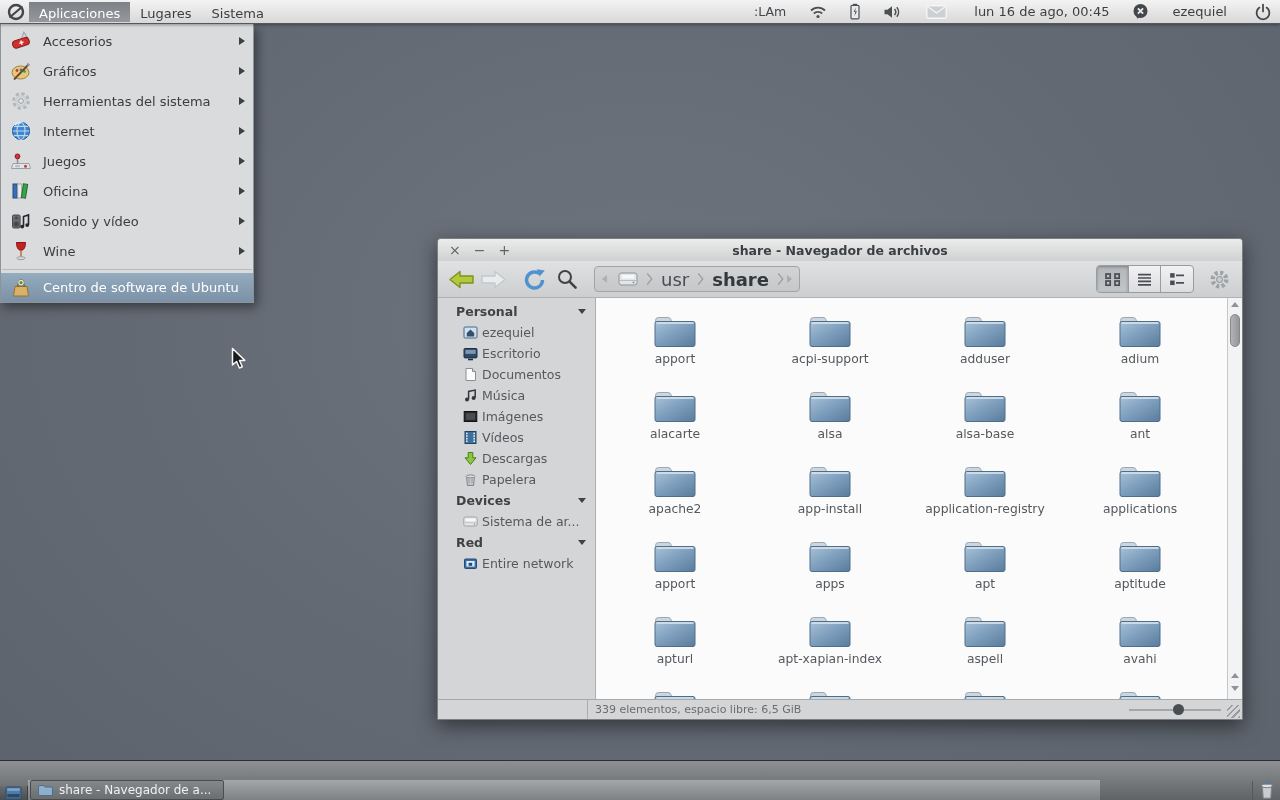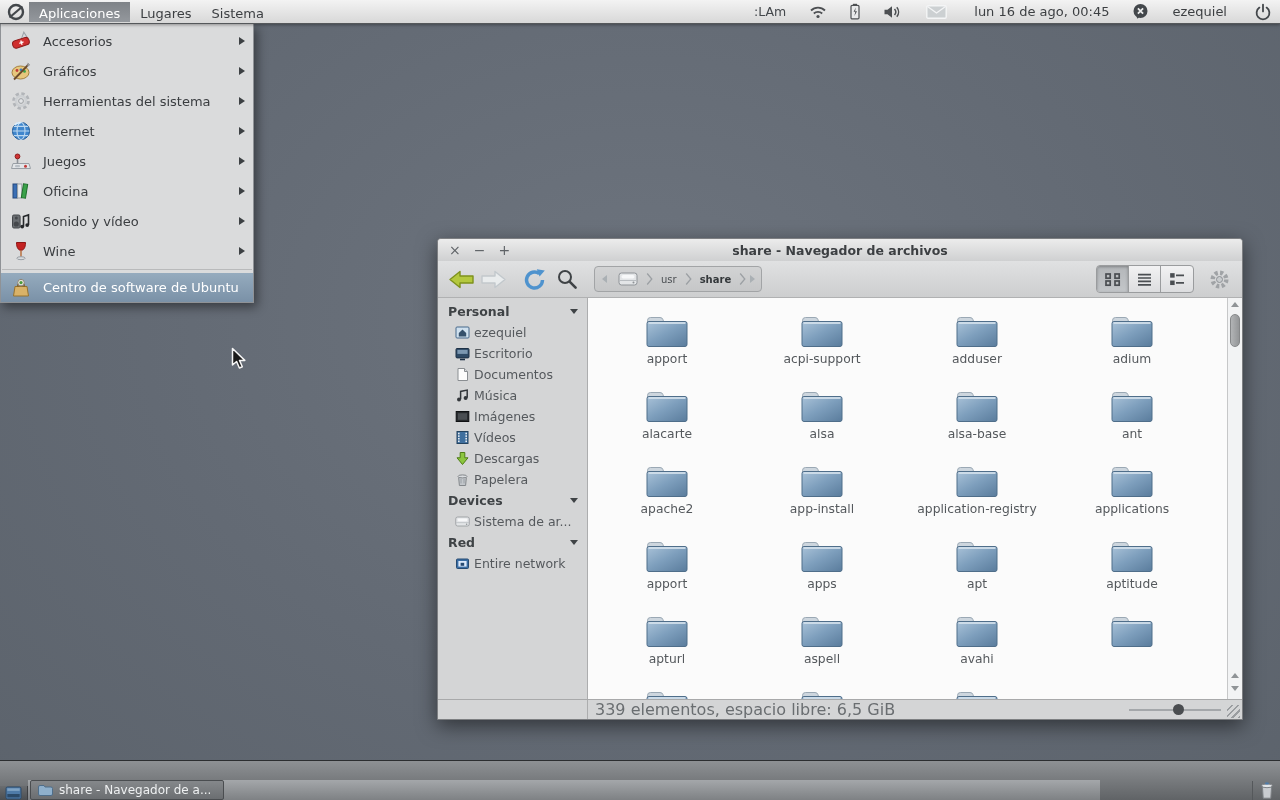--- a/index.html
+++ b/index.html
@@ -49,31 +49,31 @@
     background:linear-gradient(#e0e1e2,#cdcecf); border-bottom:1px solid #b0b1b2; padding:0 8px; }
   .tb-btn { width:30px; height:28px; display:flex; align-items:center; justify-content:center; cursor:default; }
   .tb-btn.back { margin-right:2px; }
   .tb-btn.refresh { margin-left:12px; }
   .tb-btn.search { margin-left:2px; }
   .breadcrumb { margin-left:12px; height:26px; display:flex; align-items:center;
     background:linear-gradient(#d2d3d4,#c6c7c8); border:1px solid #a2a4a6; border-radius:4px; padding:0 3px; }
   .crumb-nav { width:12px; display:flex; justify-content:center; }
   .tri-l { width:0;height:0;border-right:5px solid #aab0b4;border-top:4px solid transparent;border-bottom:4px solid transparent; }
   .tri-r { width:0;height:0;border-left:5px solid #aab0b4;border-top:4px solid transparent;border-bottom:4px solid transparent; }
-  .crumb-cell { height:32px; display:flex; align-items:center; padding:0 8px; font-size:10px; color:#4a4e52; }
+  .crumb-cell { height:32px; display:flex; align-items:center; padding:0 8px; font-size:18px; color:#4a4e52; }
   .crumb-cell.active { font-weight:bold; color:#34383b; }
   .crumb-sep svg { display:block; }
   .view-switch { margin-left:auto; display:flex; border:1px solid #9a9c9e; border-radius:4px; overflow:hidden;
     background:linear-gradient(#f2f2f3,#dcdddf); }
   .seg { width:32px; height:26px; display:flex; align-items:center; justify-content:center; border-right:1px solid #9a9c9e; }
   .seg:last-child { border-right:none; }
   .seg.active { background:linear-gradient(#b4b7ba,#c3c6c9); box-shadow:inset 0 1px 3px rgba(0,0,0,.3); }
   .tb-gear { margin-left:10px; width:30px; height:28px; display:flex; align-items:center; justify-content:center; }
 
-  .win-body { flex:1; display:flex; min-height:0; }
+  .win-body { flex:1; display:flex; min-height:0;margin-left:8px; }
   .sidebar { width:150px; flex:0 0 150px; background:#d4d5d6; border-right:1px solid #acadae;
     overflow:hidden; padding-top:3px; }
   .sb-header { height:21px; display:flex; align-items:center; padding:0 9px 0 10px;
     font-size:12.5px; font-weight:bold; color:#3f4346; }
   .tri-down { margin-left:auto; width:0; height:0;
     border-top:5px solid #3f4346; border-left:4px solid transparent; border-right:4px solid transparent; }
   .sb-item { height:21px; display:flex; align-items:center; gap:4px; padding-left:17px;
     font-size:12.5px; color:#55595d; white-space:nowrap; }
   .sb-icon { width:15px; height:15px; flex:0 0 15px; }
 
@@ -86,21 +86,21 @@
 
   .scrollbar { position:absolute; top:0; right:0; bottom:0; width:15px;
     background:#f2f3f4; border-left:1px solid #c6c7c8; }
   .sb-arrow { position:absolute; left:0; right:0; display:flex; justify-content:center; }
   .arr-up { width:0;height:0;border-bottom:5px solid #8f9396;border-left:4px solid transparent;border-right:4px solid transparent; }
   .arr-dn { width:0;height:0;border-top:5px solid #8f9396;border-left:4px solid transparent;border-right:4px solid transparent; }
   .sb-thumb { position:absolute; left:2px; right:2px; top:16px; height:33px; border-radius:6px;
     background:linear-gradient(90deg,#b2b4b6,#949698); border:1px solid #86888a; }
 
   .statusbar { height:20px; flex:0 0 20px; display:flex; align-items:center;
-    background:#d4d5d6; border-top:1px solid #a8a9aa; font-size:16px; color:#6a6e71; }
+    background:#d4d5d6; border-top:1px solid #a8a9aa; font-size:11px; color:#6a6e71; }
   .status-spacer { width:150px; flex:0 0 150px; height:100%; border-right:1px solid #acadae; }
   .status-text { padding-left:7px; }
   .zoom-area { margin-left:auto; display:flex; align-items:center; gap:6px; padding-right:2px; }
   .slider-track { width:92px; height:2px; background:#a4a7aa; position:relative; }
   .slider-knob { position:absolute; top:-4.5px; left:48%; width:11px; height:11px; border-radius:50%;
     background:#4a4d50; }
   .resize-grip { width:13px; height:13px; margin-bottom:-4px;
     background:repeating-linear-gradient(135deg, transparent 0 3px, #9a9da0 3px 4.5px); }
 
   
@@ -807,20 +807,37 @@
                       <stop offset="0.5" stop-color="#7e9fbd"></stop>
                       <stop offset="1" stop-color="#5d7f9f"></stop>
                     </linearGradient>
                   </defs>
                   <path d="M4.5 9.5 q0-3 3-3 h9.5 q2.4 0 3 2.2 l0.8 2.8 h-16.3 z" fill="#cdd6de" stroke="#9aa8b4"></path>
                   <rect x="4" y="10.5" width="40" height="25" rx="2" fill="url(#fg)" stroke="#4f6e8a"></rect>
                   <path d="M5.5 12 h37" stroke="#d5e2ed" stroke-width="2" opacity="0.85"></path>
                 </svg>
               </span>
               <span class="file-label">apturl</span>
+            </div>
+            <div class="file-item">
+              <span class="folder-ic i">
+                <svg width="48" height="38" viewBox="0 0 48 38">
+                  <defs>
+                    <linearGradient id="fg" x1="0" y1="0" x2="0.9" y2="1">
+                      <stop offset="0" stop-color="#a9c2d8"></stop>
+                      <stop offset="0.5" stop-color="#7e9fbd"></stop>
+                      <stop offset="1" stop-color="#5d7f9f"></stop>
+                    </linearGradient>
+                  </defs>
+                  <path d="M4.5 9.5 q0-3 3-3 h9.5 q2.4 0 3 2.2 l0.8 2.8 h-16.3 z" fill="#cdd6de" stroke="#9aa8b4"></path>
+                  <rect x="4" y="10.5" width="40" height="25" rx="2" fill="url(#fg)" stroke="#4f6e8a"></rect>
+                  <path d="M5.5 12 h37" stroke="#d5e2ed" stroke-width="2" opacity="0.85"></path>
+                </svg>
+              </span>
+              <span class="file-label">apt-xapian-index</span>
             </div>
             <div class="file-item">
               <span class="folder-ic i">
                 <svg width="48" height="38" viewBox="0 0 48 38">
                   <defs>
                     <linearGradient id="fg" x1="0" y1="0" x2="0.9" y2="1">
                       <stop offset="0" stop-color="#a9c2d8"></stop>
                       <stop offset="0.5" stop-color="#7e9fbd"></stop>
                       <stop offset="1" stop-color="#5d7f9f"></stop>
                     </linearGradient>

